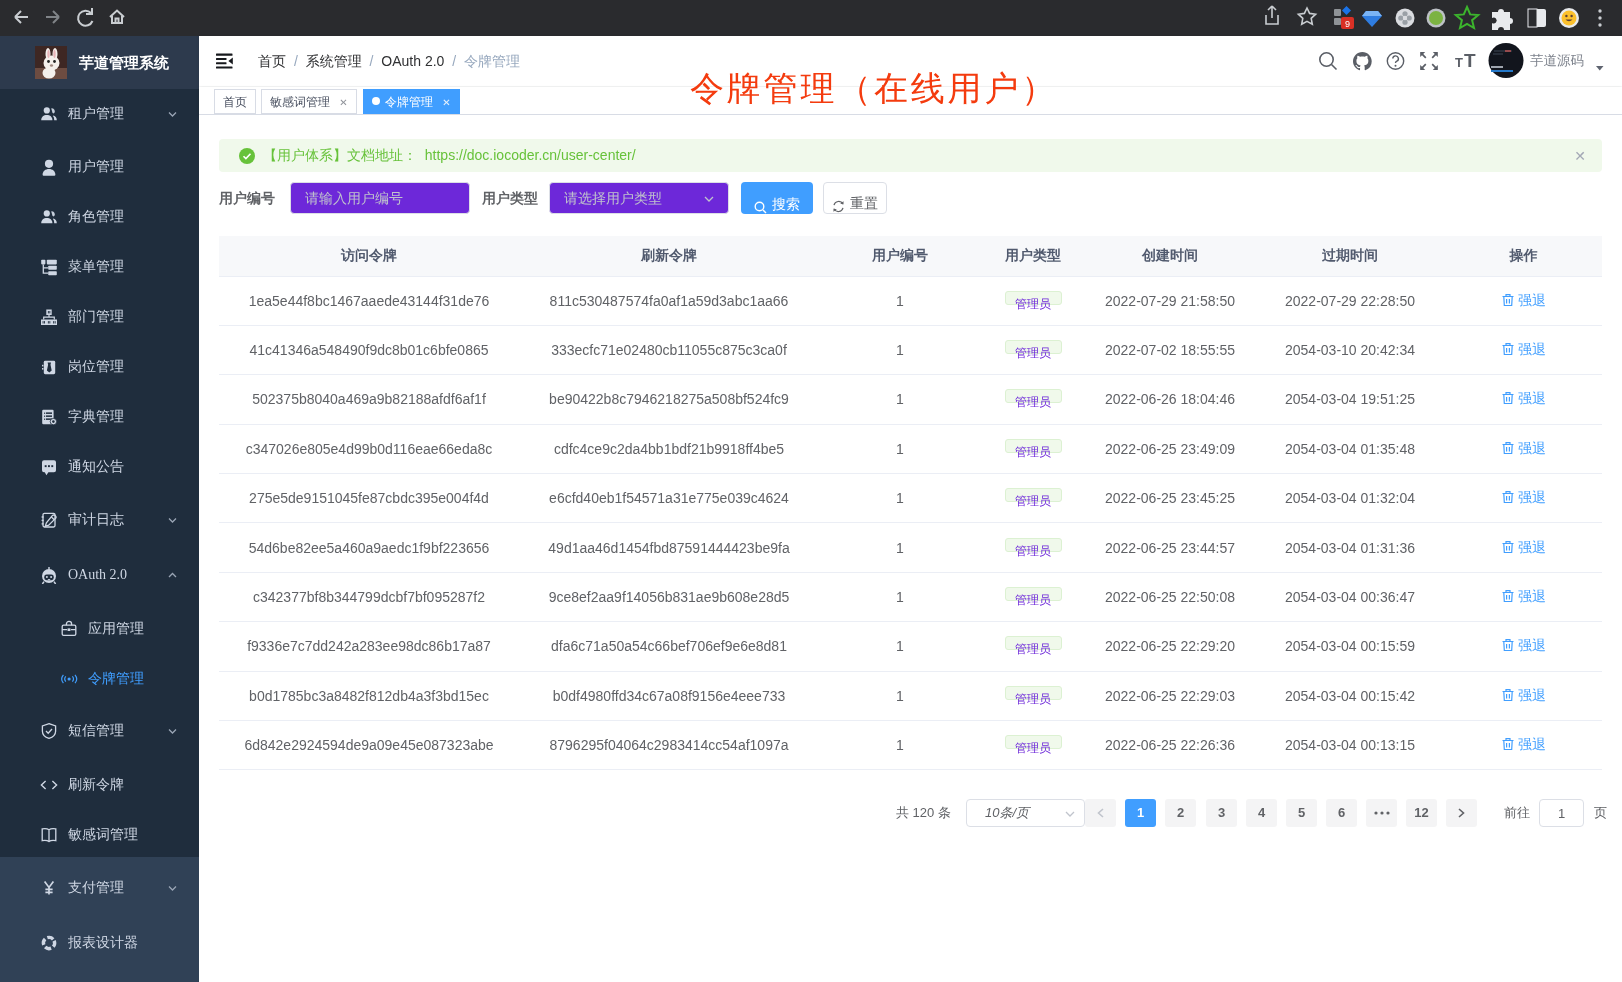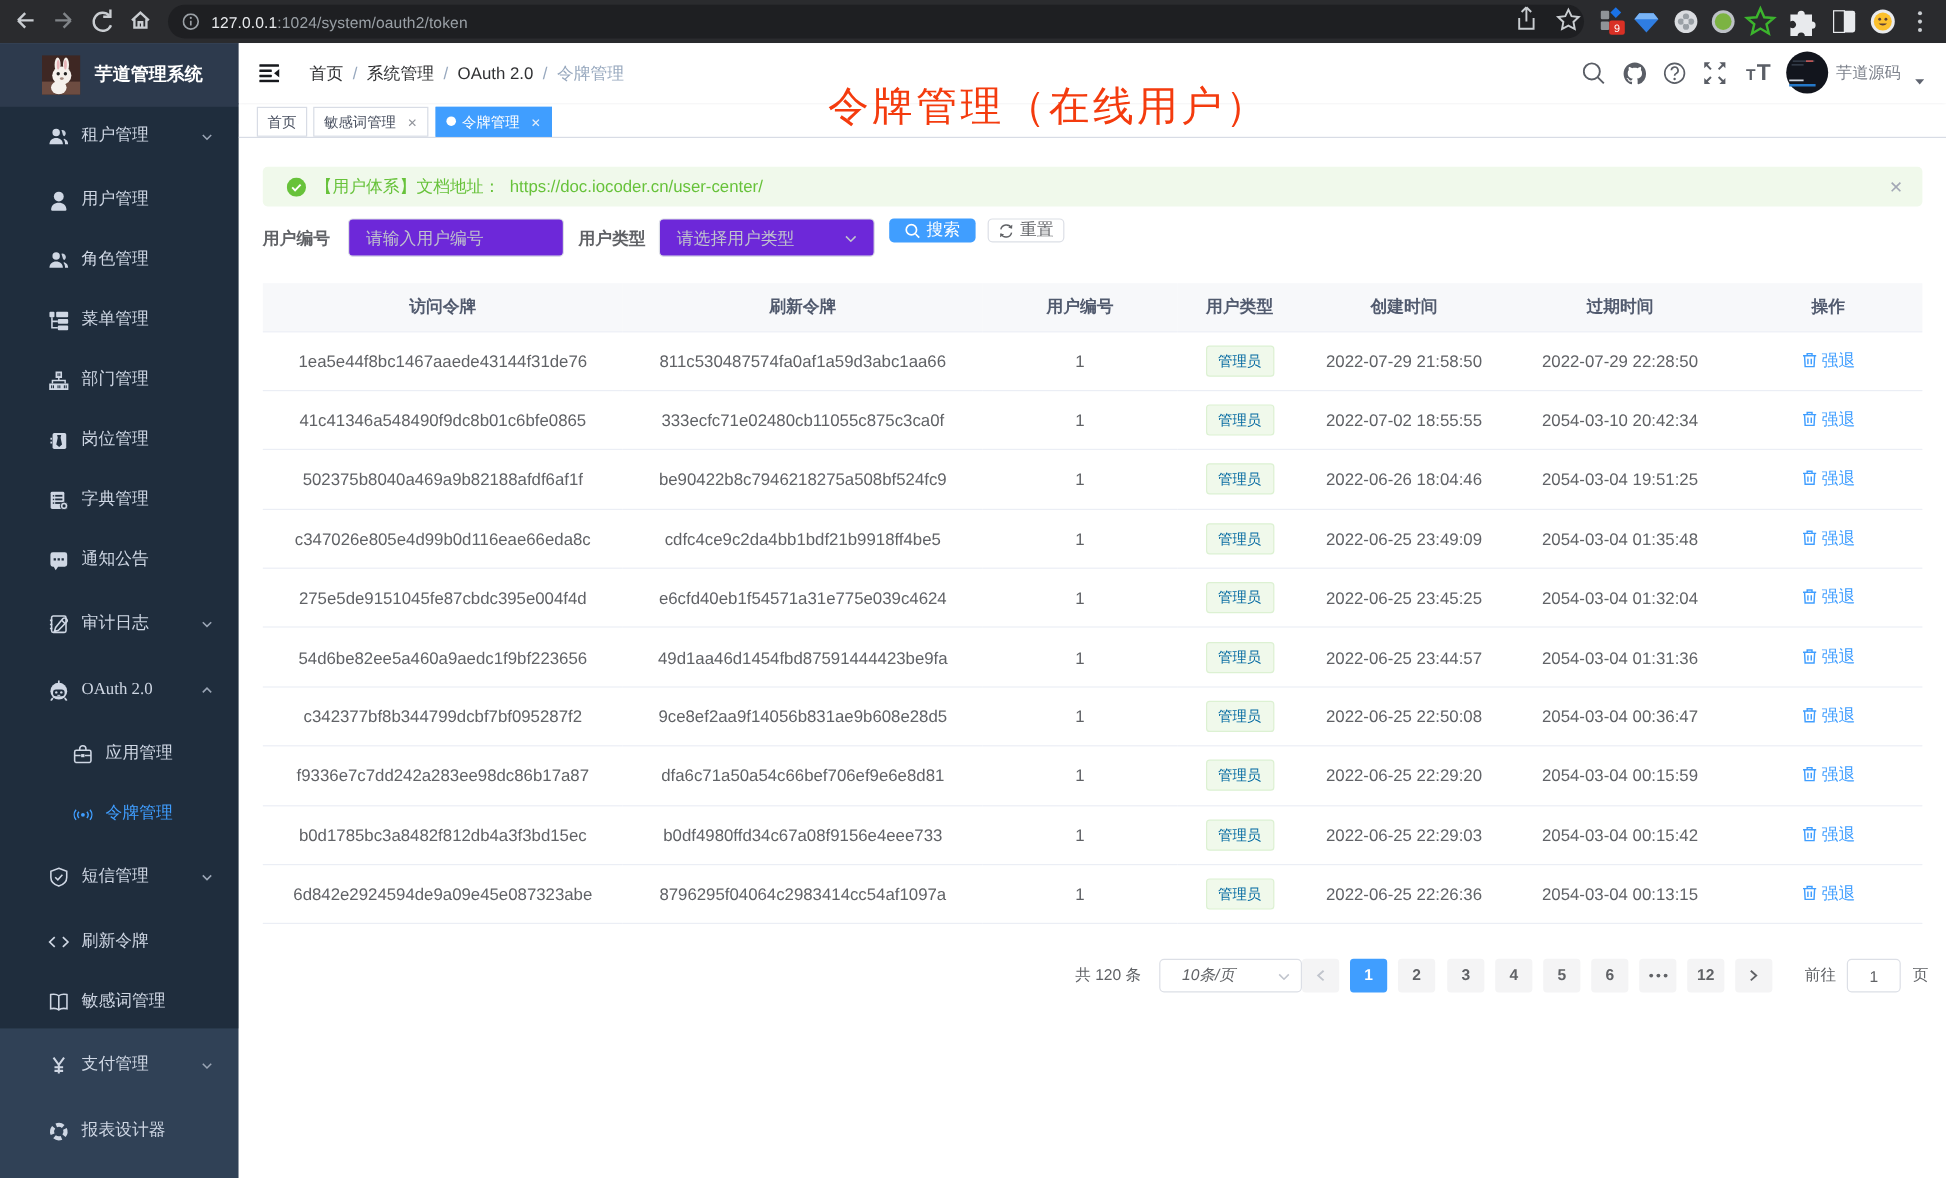--- a/index.html
+++ b/index.html
@@ -41,27 +41,27 @@
 
 .content { position:absolute; left:0; top:79px; width:1423px; height:867px; background:#fff; padding:24px 20px 0 20px; }
 .alert { position:relative; width:1383px; height:33px; background:#f0f9eb; border-radius:4px; display:flex; align-items:center; }
 .alert .chk { margin-left:20px; }
 .alert .atxt { color:#67c23a; font-size:14px; margin-left:8px; }
 .alert .ax { position:absolute; right:16px; top:9px; color:#a3a8b5; font-size:14px; }
 
 .formrow { margin-top:10px; height:32px; position:relative; }
 .flabel { position:absolute; top:0; line-height:32px; font-size:14px; font-weight:bold; color:#606266; }
 .finput { position:absolute; top:0; height:32px; border:1px solid #dcdfe6; border-radius:4px; background:#6d28d9; font-size:14px; color:#c0c4cc; line-height:30px; padding-left:14px; }
-.fbtn { position:absolute; top:0; height:20px; border-radius:4px; font-size:14px; display:flex; align-items:center; justify-content:center; }
+.fbtn { position:absolute; top:0; height:32px; border-radius:4px; font-size:14px; display:flex; align-items:flex-end; justify-content:center; }
 
 
 .tbl { margin-top:22px; width:1383px; border-collapse:collapse; table-layout:fixed; font-size:14px; color:#606266; }
 .tbl th { height:40px; background:#f7f8fa; color:#515a6e; font-weight:bold; border-bottom:1px solid #ebeef5; }
 .tbl td { height:49.4px; border-bottom:1px solid #ebeef5; text-align:center; }
-.gtag { display:inline-block; width:57px; height:26px; line-height:24px; background:#f0f9eb; border:1px solid #dcf1d2; color:#0369a1; border-radius:3px; font-size:12px; text-align:center; }
+.gtag { display:inline-block; width:57px; height:14px; line-height:24px; background:#f0f9eb; border:1px solid #dcf1d2; color:#6d28d9; border-radius:3px; font-size:12px; text-align:center; }
 .oplink { color:#409eff; }
 
 
 .pager { position:relative; margin-top:29px; height:28px; }
 .pgtotal { position:absolute; left:677px; top:0; line-height:28px; font-size:13px; color:#606266; }
 .pgsel { position:absolute; left:747px; top:0; width:119px; height:28px; border:1px solid #dcdfe6; border-radius:4px; font-size:13px; color:#606266; line-height:26px; padding-left:18px;font-style:italic; }
 .pbtn { position:absolute; top:0; width:31px; height:28px; background:#f4f4f5; border-radius:3px; text-align:center; line-height:28px; font-size:13px; font-weight:bold; color:#606266; }
 .pbtn.cur { background:#409eff; color:#fff; }
 .pgjump { position:absolute; top:0; line-height:28px; font-size:13px; color:#606266; }
 
@@ -73,28 +73,20 @@
 <div class="chrome">
   <svg width="1622" height="36" style="position:absolute;left:0;top:0">
     <g stroke="#c9cdd1" stroke-width="2" fill="none">
       <path d="M15 17 h13 M15 17 l6 -6 M15 17 l6 6"></path>
       <path d="M59 17 h-13 M59 17 l-6 -6 M59 17 l-6 6" stroke="#808488"></path>
       <path d="M91 13 a7.5 7.5 0 1 0 1.5 8"></path>
       <path d="M92 8 v6 h-6" stroke-width="2"></path>
       <path d="M110 17 l7 -6.5 l7 6.5 M112 16 v7 h10 v-7 M115.5 23 v-4.5 h3 v4.5"></path>
     </g>
   </svg>
-  <div class="pill">
-    <svg width="14" height="14" style="margin-left:12px" viewBox="0 0 14 14">
-      <circle cx="7" cy="7" r="6.2" fill="none" stroke="#9aa0a6" stroke-width="1.4"></circle>
-      <path d="M7 6.2 v4" stroke="#9aa0a6" stroke-width="1.4"></path>
-      <circle cx="7" cy="3.9" r="0.9" fill="#9aa0a6"></circle>
-    </svg>
-    <div class="url"><b>127.0.0.1</b>:1024/system/oauth2/token</div>
-  </div>
   <svg width="300" height="36" style="position:absolute;left:1258px;top:0" viewBox="0 0 300 36">
 
     <g stroke="#c9cdd1" stroke-width="1.6" fill="none">
       <path d="M8 15 v9 h12 v-9"></path>
       <path d="M14 18 v-12 M14 6 l-4 4 M14 6 l4 4"></path>
     </g>
 
     <path d="M49 8 l2.6 5.4 6 .8 -4.4 4.1 1.1 5.9 -5.3 -2.9 -5.3 2.9 1.1 -5.9 -4.4 -4.1 6 -.8 z" fill="none" stroke="#c9cdd1" stroke-width="1.6"></path>
   </svg>
   <svg width="290" height="36" style="position:absolute;left:1332px;top:0" viewBox="0 0 290 36">

